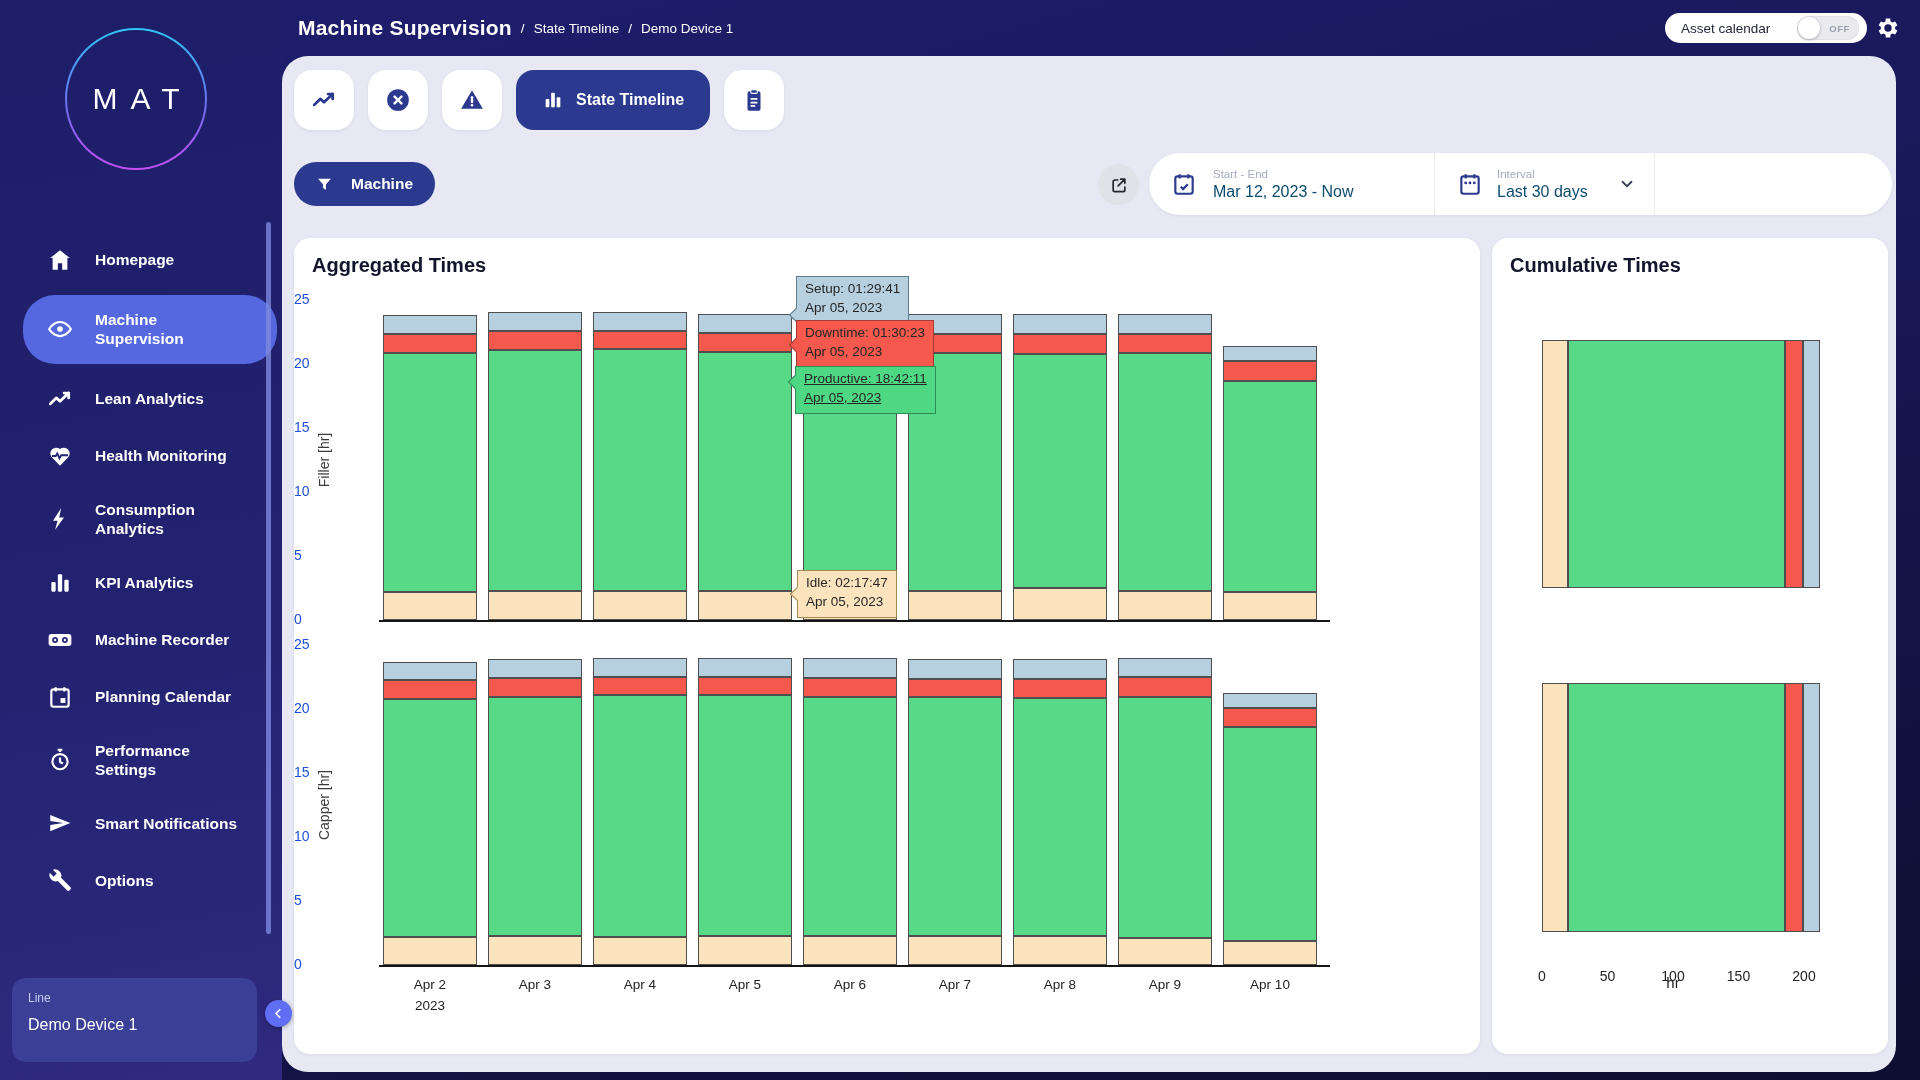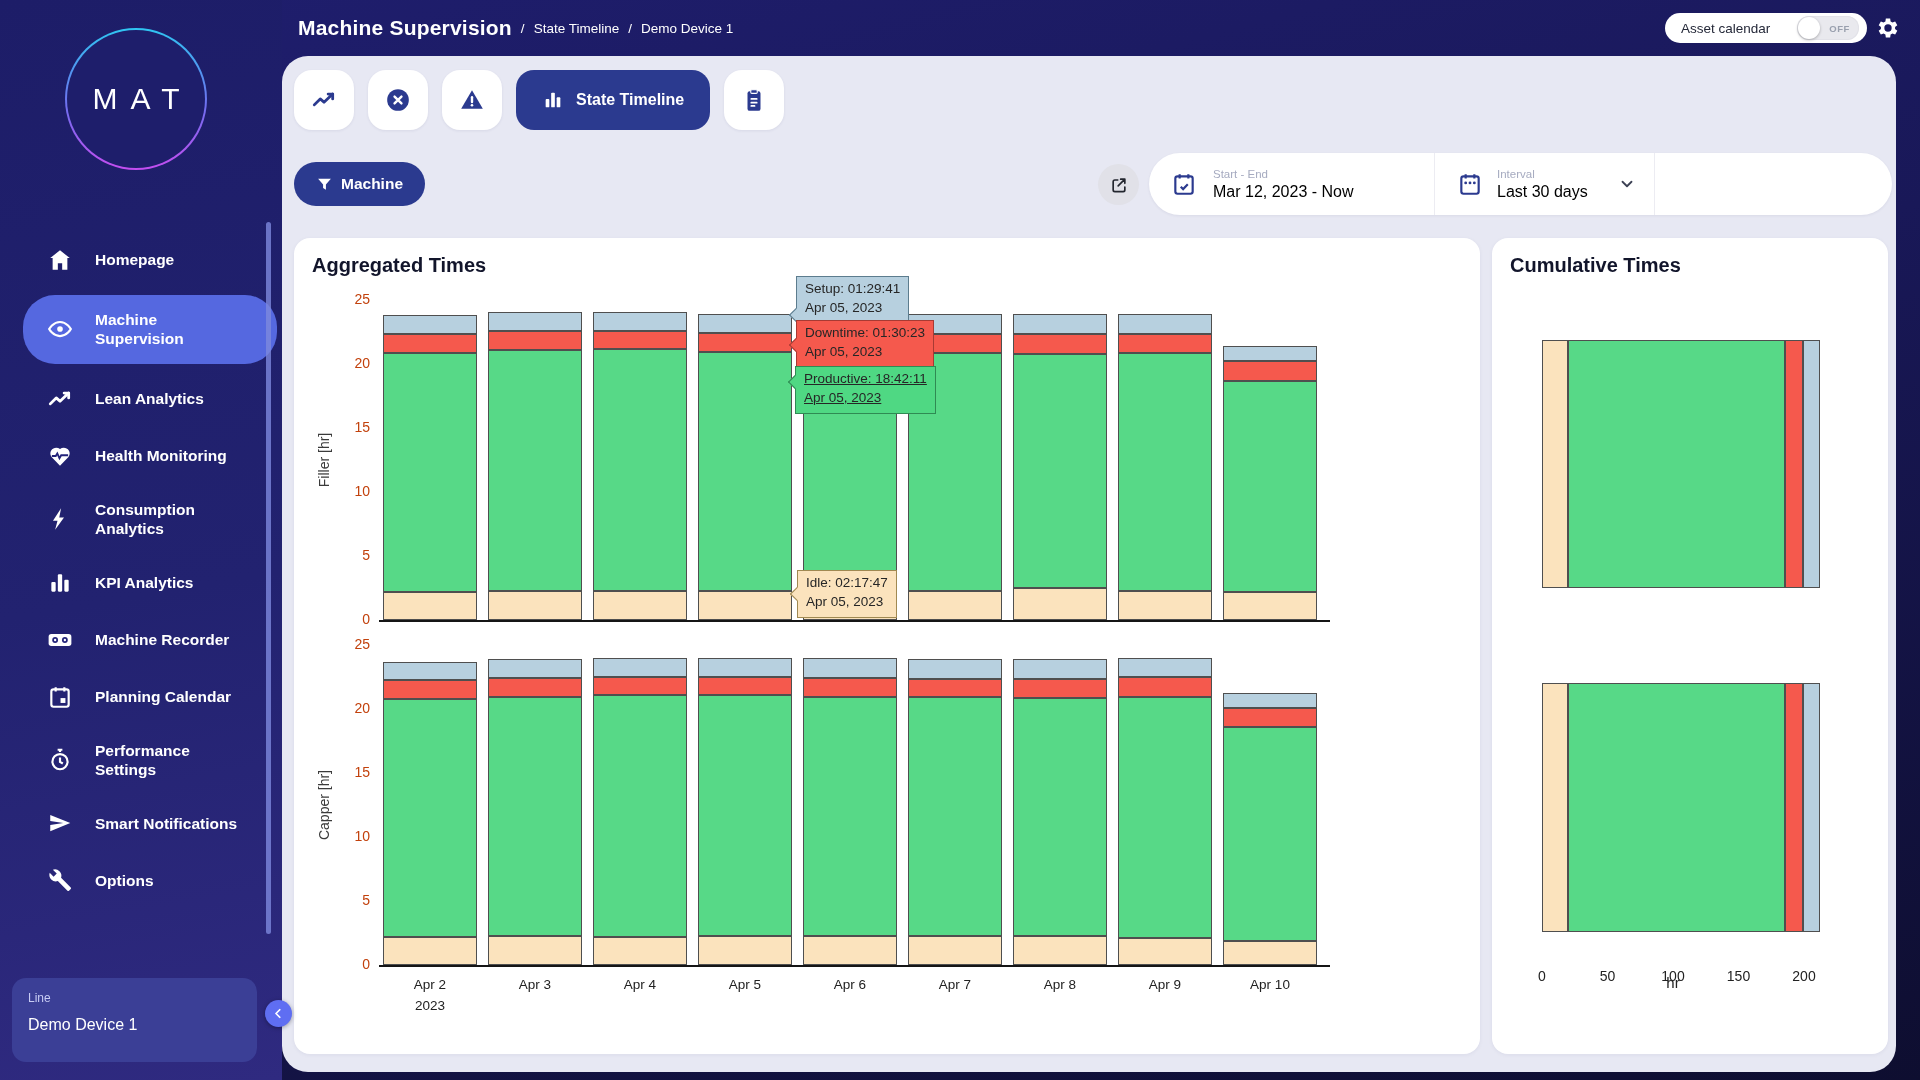--- a/index.html
+++ b/index.html
@@ -56,43 +56,43 @@
     background:#e7e8f3; border-radius:26px; }
   .tabs { position:absolute; left:12px; top:14px; display:flex; gap:14px; align-items:center; }
   .tabbtn { width:60px; height:60px; border-radius:18px; background:#fff; color:#2b3a8f;
     display:flex; align-items:center; justify-content:center; cursor:pointer;
     box-shadow:0 1px 3px rgba(40,40,90,.08); }
   .tabbtn svg { width:26px; height:26px; }
   .tab-active { height:60px; border-radius:18px; background:#2b3a8f; color:#fff; display:flex;
     align-items:center; gap:12px; padding:0 26px; font-weight:700; font-size:16px; cursor:pointer; }
   .tab-active svg { width:22px; height:22px; }
   .machine-btn { position:absolute; left:12px; top:106px; height:44px; border-radius:22px;
-    background:#2b3a8f; color:#fff; display:flex; align-items:center; gap:8px; padding:0 22px;
+    background:#2b3a8f; color:#fff; display:flex; align-items:center; gap:18px; padding:0 22px;
     font-weight:700; font-size:15.5px; cursor:pointer; }
   .machine-btn svg { width:17px; height:17px; }
   .export-btn { position:absolute; left:816px; top:108px; width:41px; height:41px; border-radius:50%;
     background:#e1e1e8; color:#23262f; display:flex; align-items:center; justify-content:center; cursor:pointer; }
   .export-btn svg { width:20px; height:20px; }
   .datebar { position:absolute; left:867px; top:97px; right:4px; height:62px; background:#fff;
     border-radius:31px; display:flex; box-shadow:0 1px 3px rgba(40,40,90,.07); }
   .datesec { display:flex; align-items:center; padding-left:22px; gap:14px; }
   .datesec.s1 { width:286px; border-right:1px solid #ececf2;gap:16px; }
   .datesec.s2 { width:220px; border-right:1px solid #ececf2; }
   .datesec.s3 { flex:1; }
   .datesec .ico { width:26px; height:26px; color:#2b3a8f; flex:none; }
   .dtexts { display:flex; flex-direction:column; gap:3px; }
   .dlabel { font-size:11.5px; color:#a6abc0; }
-  .dvalue { font-size:16px; color:#000000; }
+  .dvalue { font-size:16px; color:#0c4a6e; }
   .chev { margin-left:auto; margin-right:18px; width:18px; height:18px; color:#3c4154; flex:none; cursor:pointer; }
   
   .card { position:absolute; background:#fff; border-radius:16px; box-shadow:0 1px 4px rgba(40,40,90,.06); }
   #agg-card { left:12px; top:182px; width:1186px; height:816px; }
   #cum-card { left:1210px; top:182px; width:396px; height:816px; }
   .card-title { position:absolute; left:18px; top:16px; font-size:20px; font-weight:700; color:#12152b; }
-  .ytick { position:absolute; width:76px; text-align:right; font-size:14px; color:#c2410c; }
+  .ytick { position:absolute; width:76px; text-align:left; font-size:14px; color:#1d4ed8; }
   .xtick { position:absolute; transform:translateX(-50%); font-size:13.5px; color:#222; text-align:center; line-height:1.55; }
   .axis-title { position:absolute; font-size:14px; color:#3a3a3a; white-space:nowrap;
     transform:translate(-50%,-50%) rotate(-90deg); }
   .axisline { position:absolute; height:2px; background:#151515; }
   .chartbar { position:absolute; display:flex; flex-direction:column-reverse; }
   .seg { width:100%; border:1px solid #4f4f4f; }
   .legend { position:absolute; left:1061px; top:46px; display:flex; flex-direction:column; gap:15px; }
   .leg-row { display:flex; align-items:center; gap:12px; cursor:pointer; }
   .leg-sw { width:16px; height:16px; border:1px solid #757575; }
   .leg-lb { font-size:14.5px; color:#1d1d1d; }

